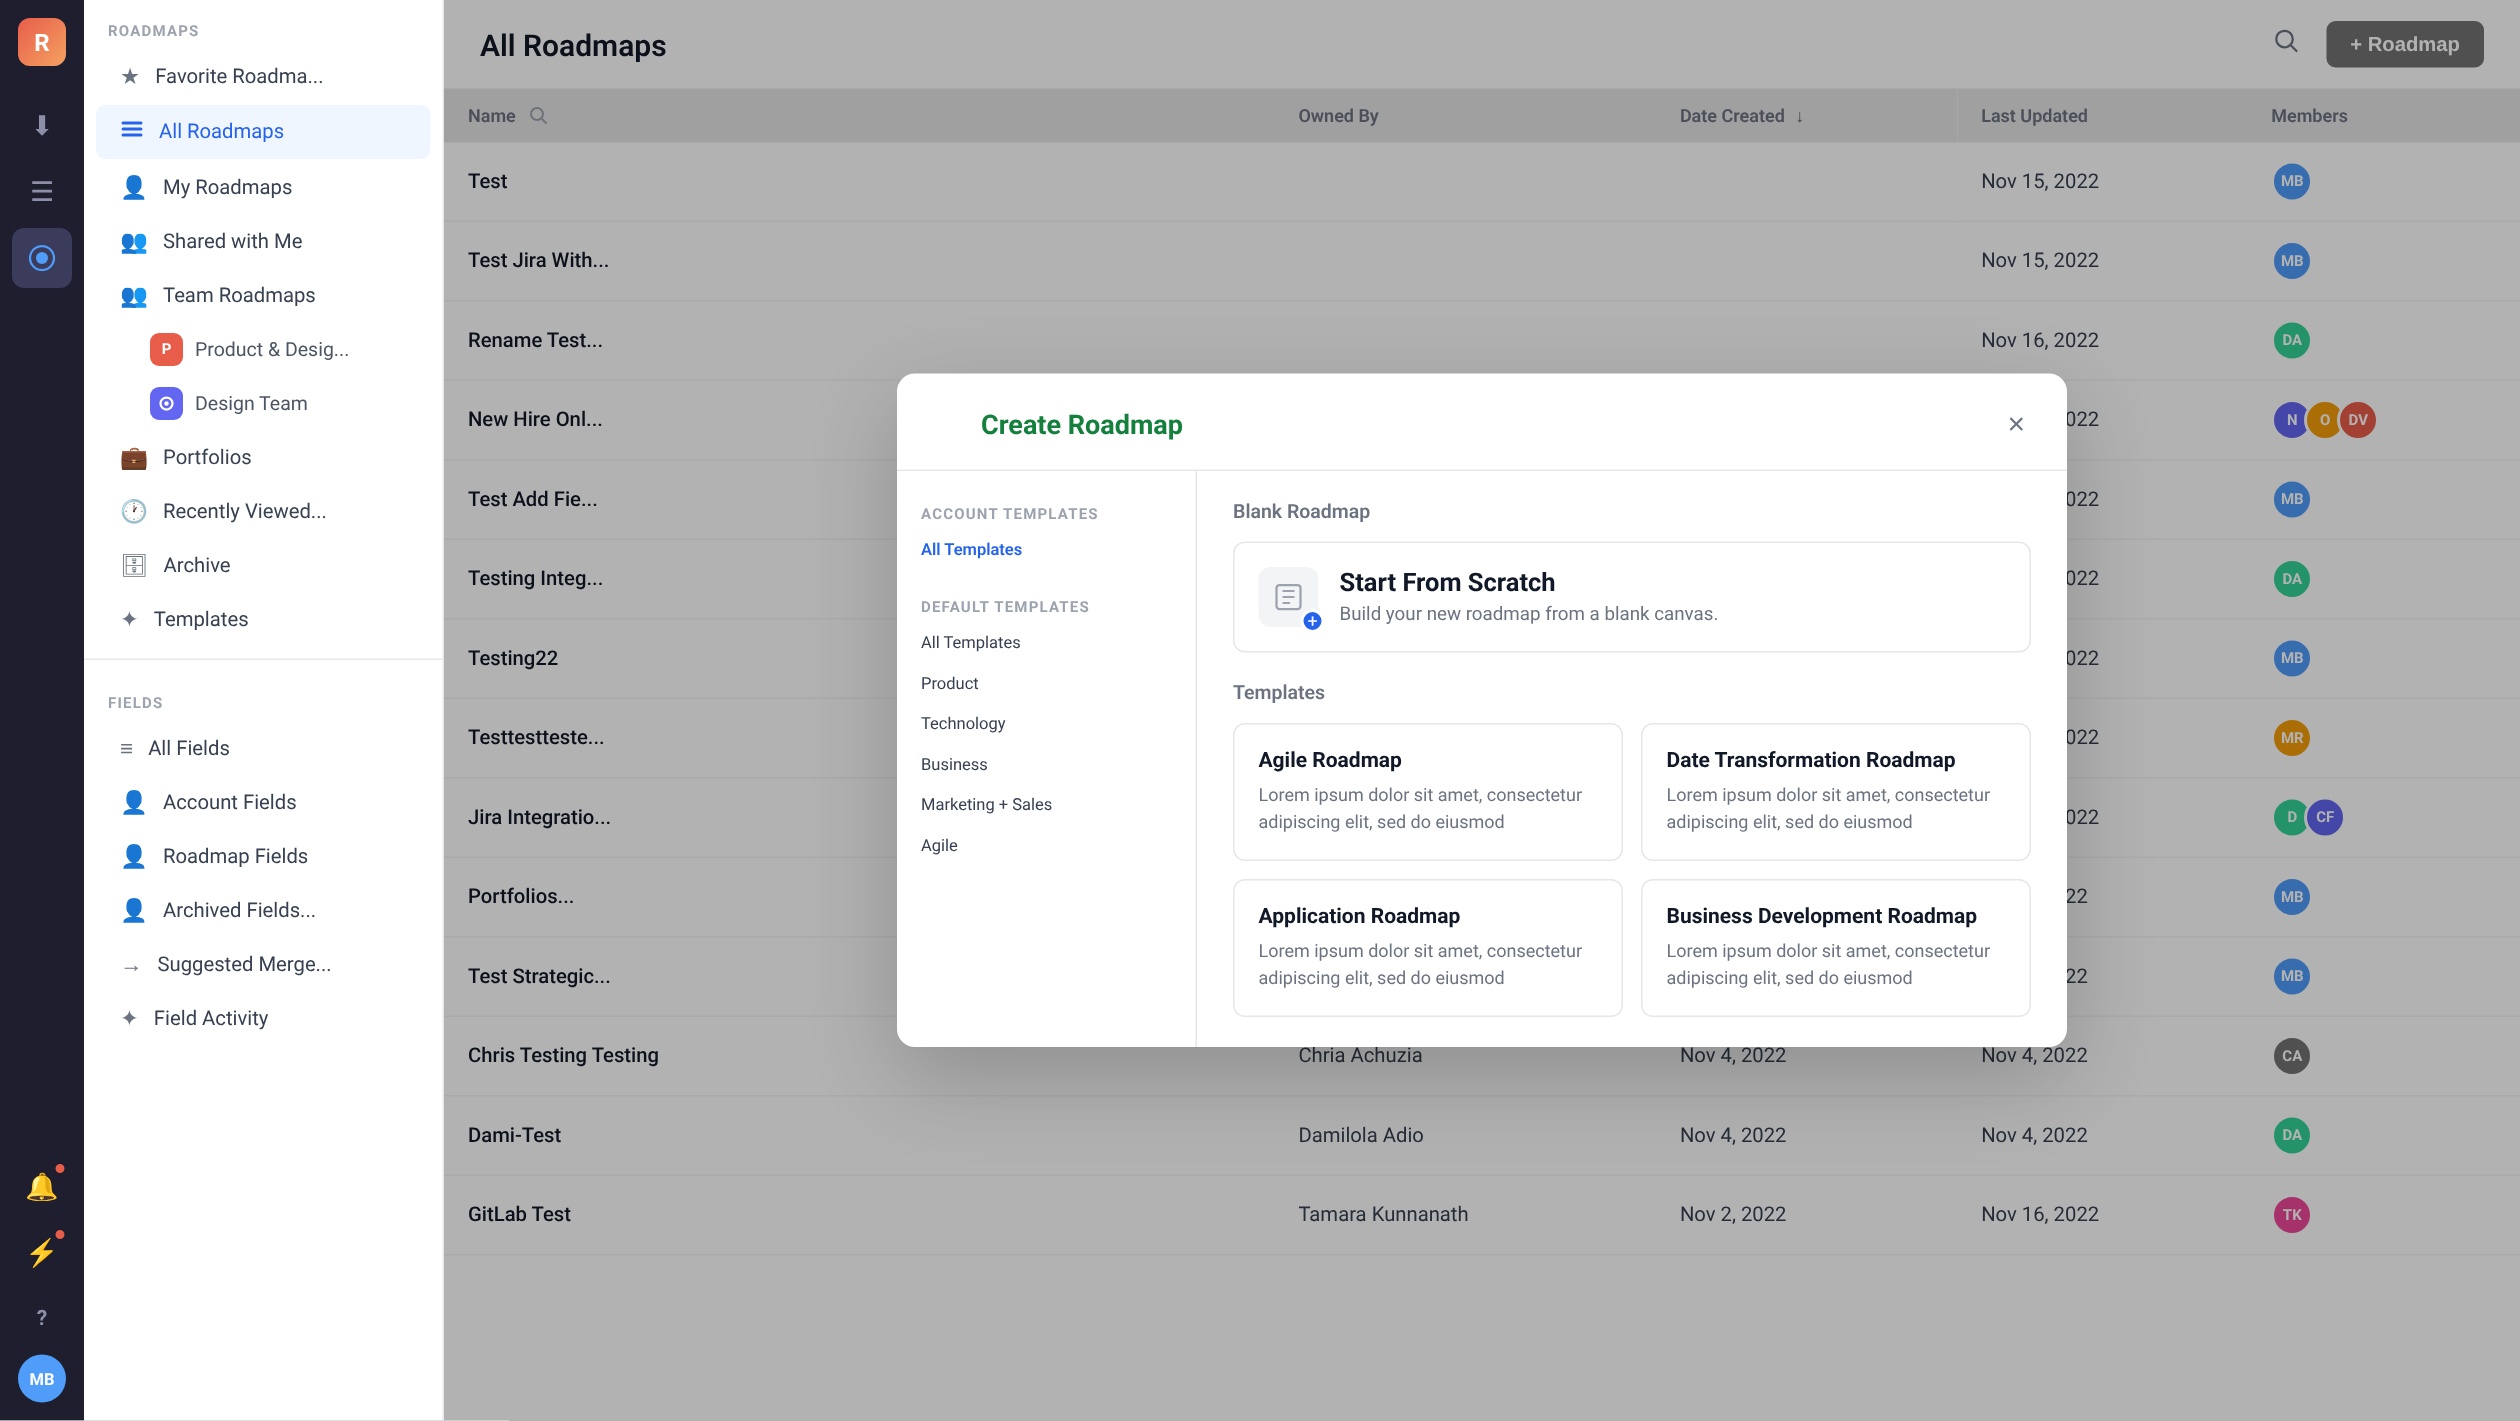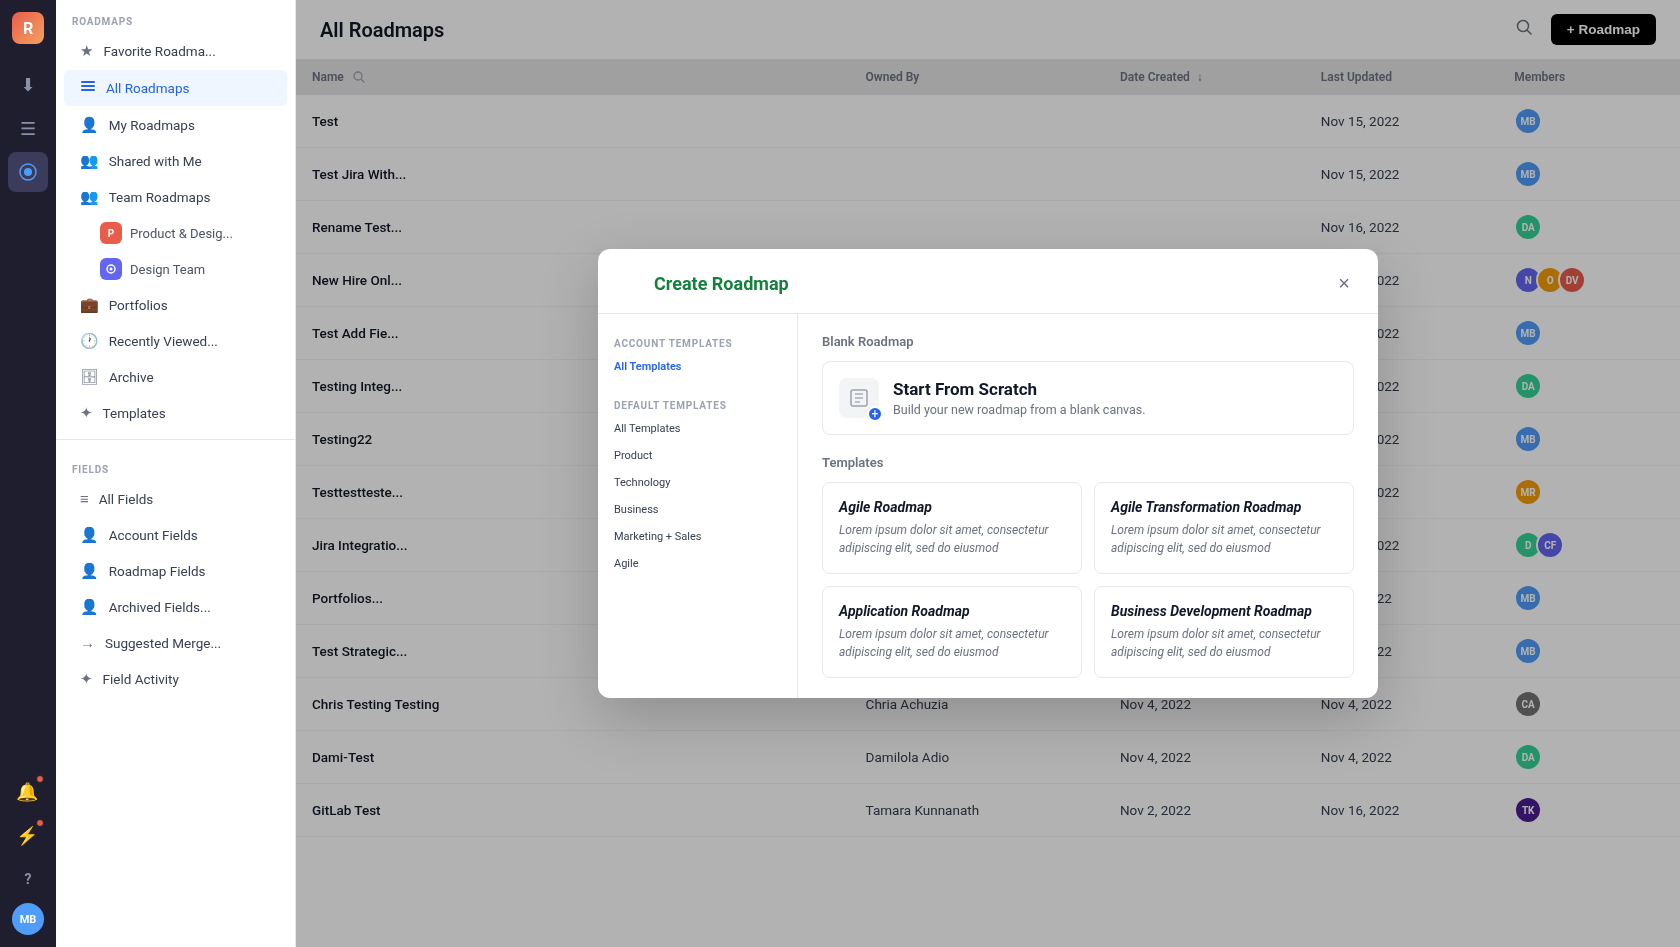--- a/index.html
+++ b/index.html
@@ -114,21 +114,21 @@
       display: flex;
       align-items: center;
       justify-content: space-between;
     }
     .main-title {
       font-size: 20px;
       font-weight: 600;
       color: #111827;
     }
     .btn-primary {
-      background: #000000;
+      background: #737373;
       color: white;
       border: none;
       padding: 8px 16px;
       border-radius: 6px;
       font-size: 13.5px;
       font-weight: 600;
       cursor: pointer;
       display: flex; align-items: center; gap: 6px;
     }
 
@@ -279,21 +279,20 @@
     .templates-section-label {
       font-size: 13px;
       font-weight: 600;
       color: #6b7280;
       margin-bottom: 12px;
     }
     .template-grid {
       display: grid;
       grid-template-columns: 1fr 1fr;
       gap: 12px;
-      font-style: italic;
     }
     .template-card {
       border: 1.5px solid #e5e7eb;
       border-radius: 8px;
       padding: 16px;
       cursor: pointer;
       transition: border-color 0.15s;
     }
     .template-card-title { font-size: 14px; font-weight: 700; color: #111827; margin-bottom: 6px; }
     .template-card-desc { font-size: 12px; color: #6b7280; line-height: 1.5; }
@@ -612,21 +611,21 @@
               </div>
             </td>
           </tr>
           <tr>
             <td class="name-col">GitLab Test</td>
             <td>Tamara Kunnanath</td>
             <td>Nov 2, 2022</td>
             <td>Nov 16, 2022</td>
             <td>
               <div class="avatars">
-                <div class="member-avatar" style="background: #4c1d95;">TK</div>
+                <div class="member-avatar" style="background: #ec4899;">TK</div>
               </div>
             </td>
           </tr>
         </tbody>
     </table>
   </div>
 
   <div class="overlay">
     <div class="modal">
       <div class="modal-header">
@@ -665,21 +664,21 @@
             </div>
           </div>
 
           <div class="templates-section-label">Templates</div>
           <div class="template-grid" id="template-grid">
               <div class="template-card">
     <div class="template-card-title">Agile Roadmap</div>
     <div class="template-card-desc">Lorem ipsum dolor sit amet, consectetur adipiscing elit, sed do eiusmod</div>
   </div>
               <div class="template-card">
-    <div class="template-card-title">Agile Transformation Roadmap</div>
+    <div class="template-card-title">Date Transformation Roadmap</div>
     <div class="template-card-desc">Lorem ipsum dolor sit amet, consectetur adipiscing elit, sed do eiusmod</div>
   </div>
               <div class="template-card">
     <div class="template-card-title">Application Roadmap</div>
     <div class="template-card-desc">Lorem ipsum dolor sit amet, consectetur adipiscing elit, sed do eiusmod</div>
   </div>
               <div class="template-card">
     <div class="template-card-title">Business Development Roadmap</div>
     <div class="template-card-desc">Lorem ipsum dolor sit amet, consectetur adipiscing elit, sed do eiusmod</div>
   </div>

